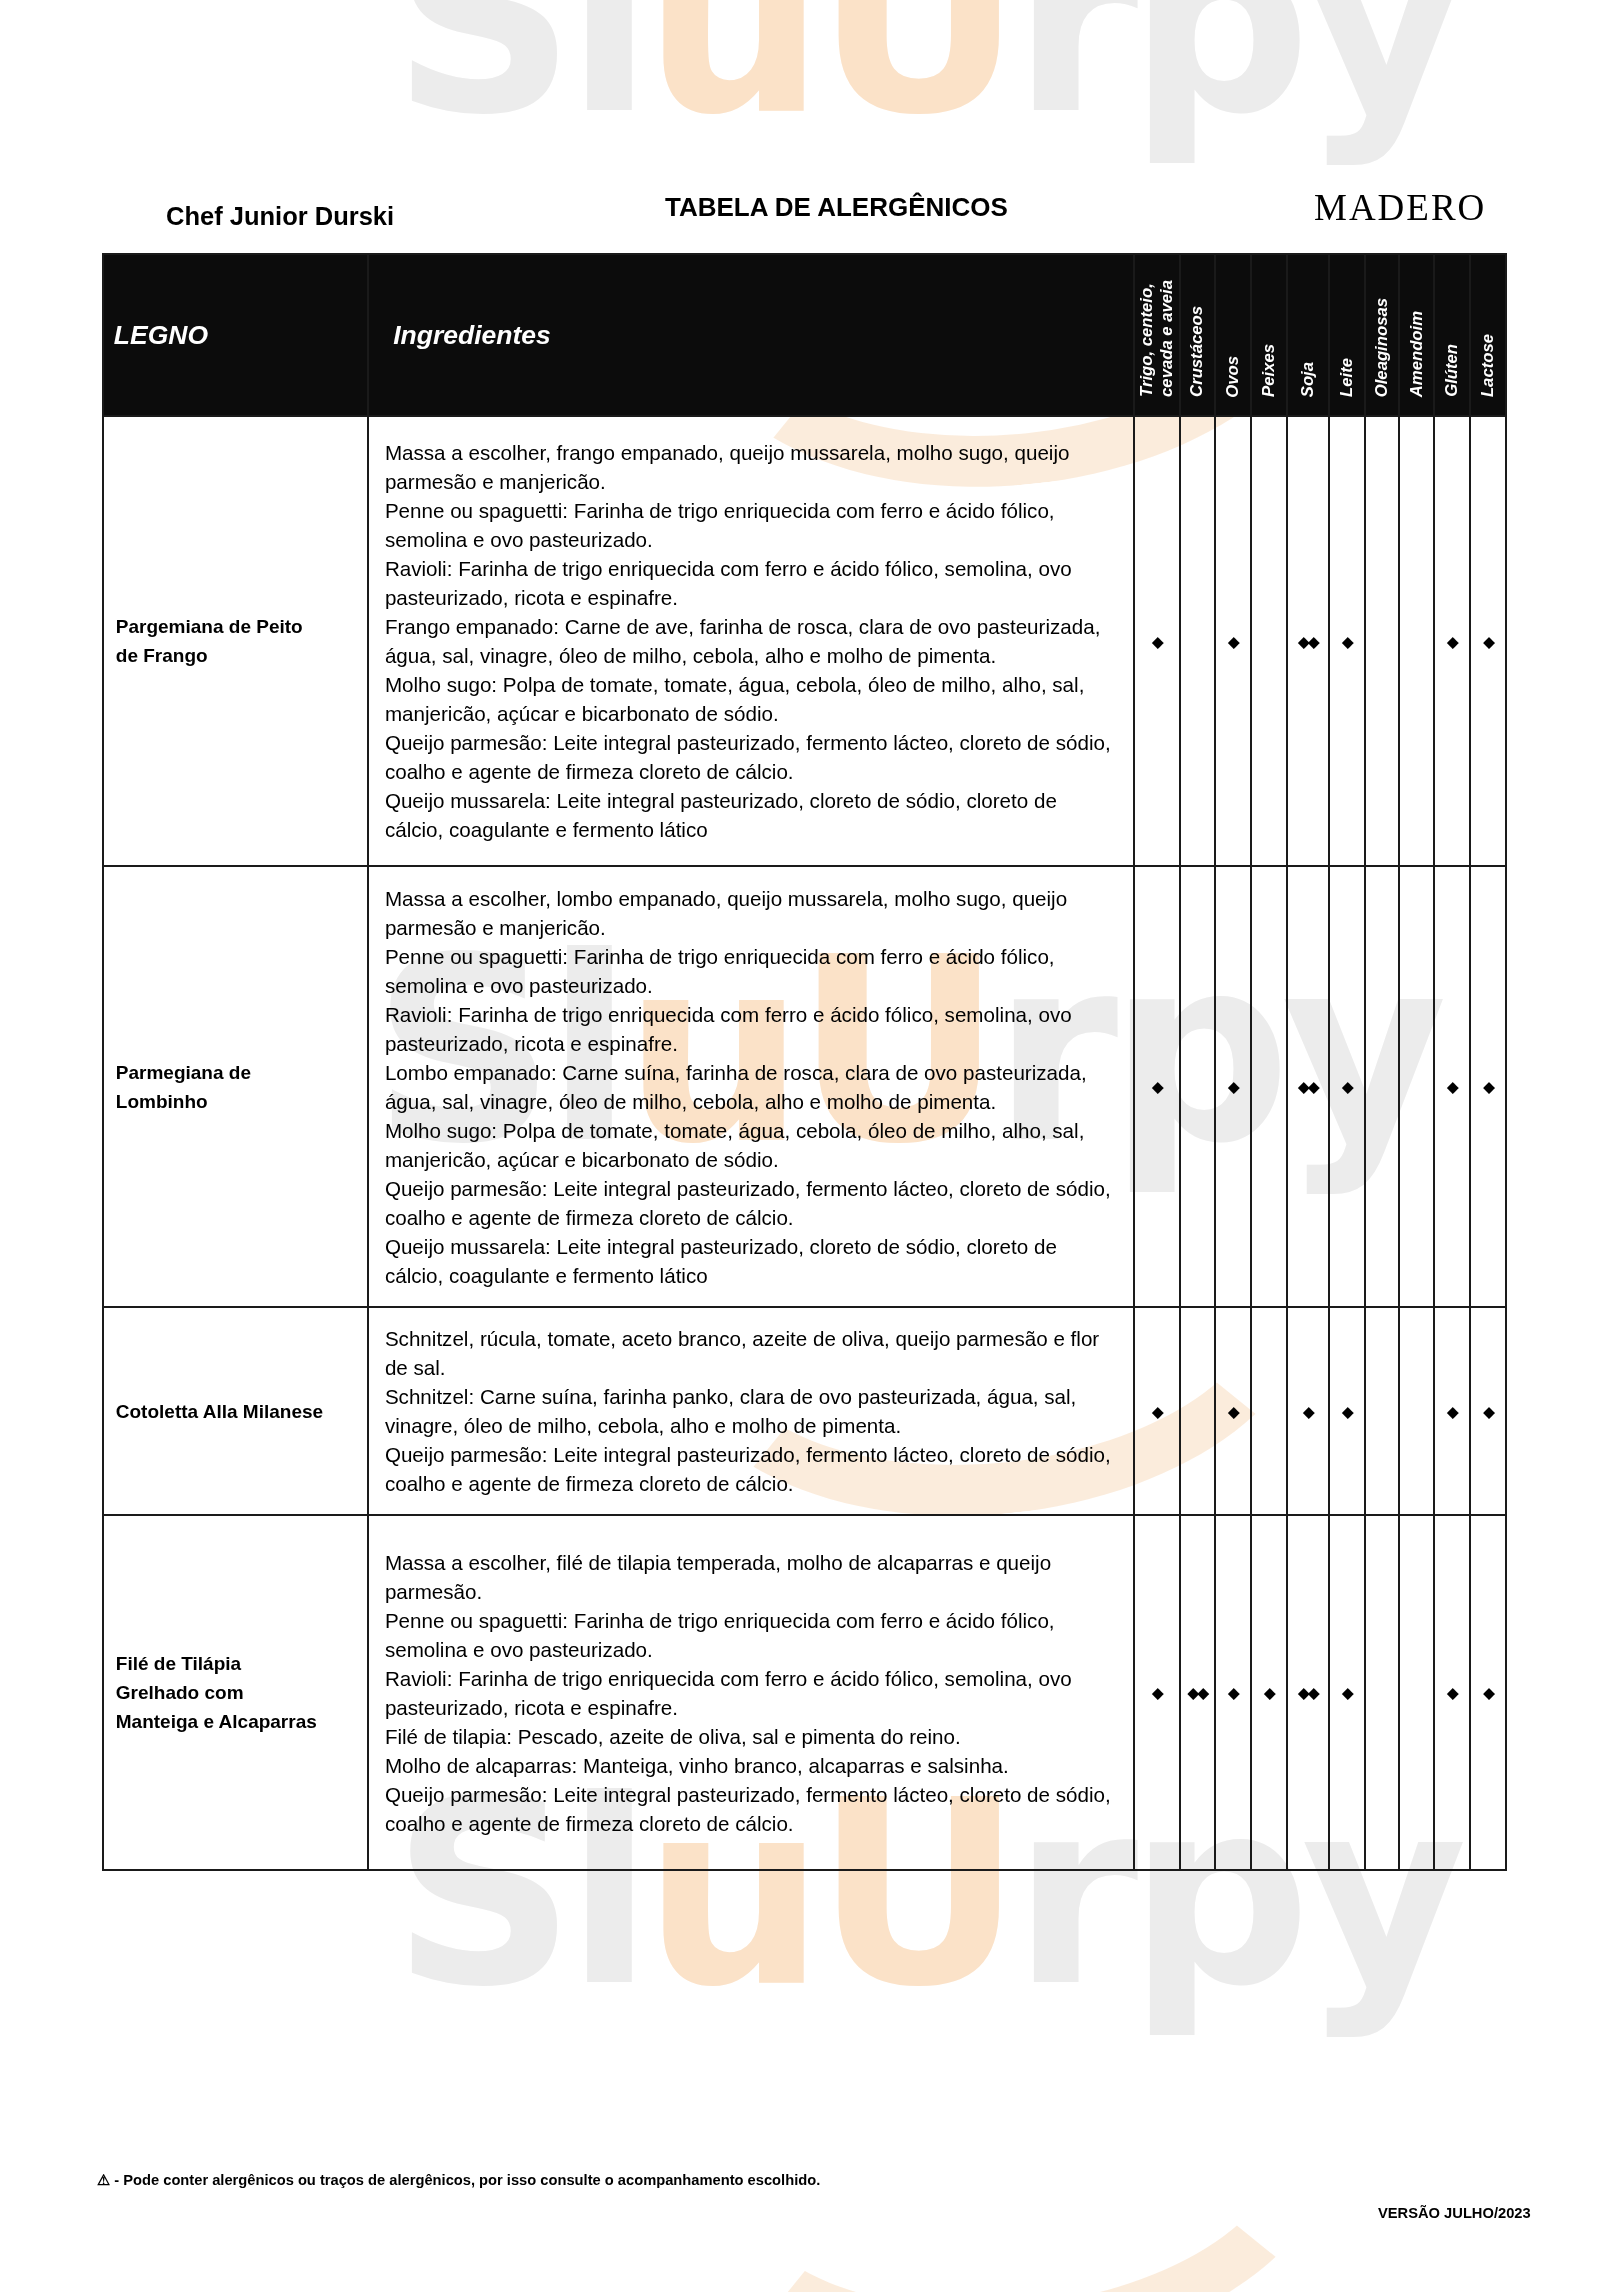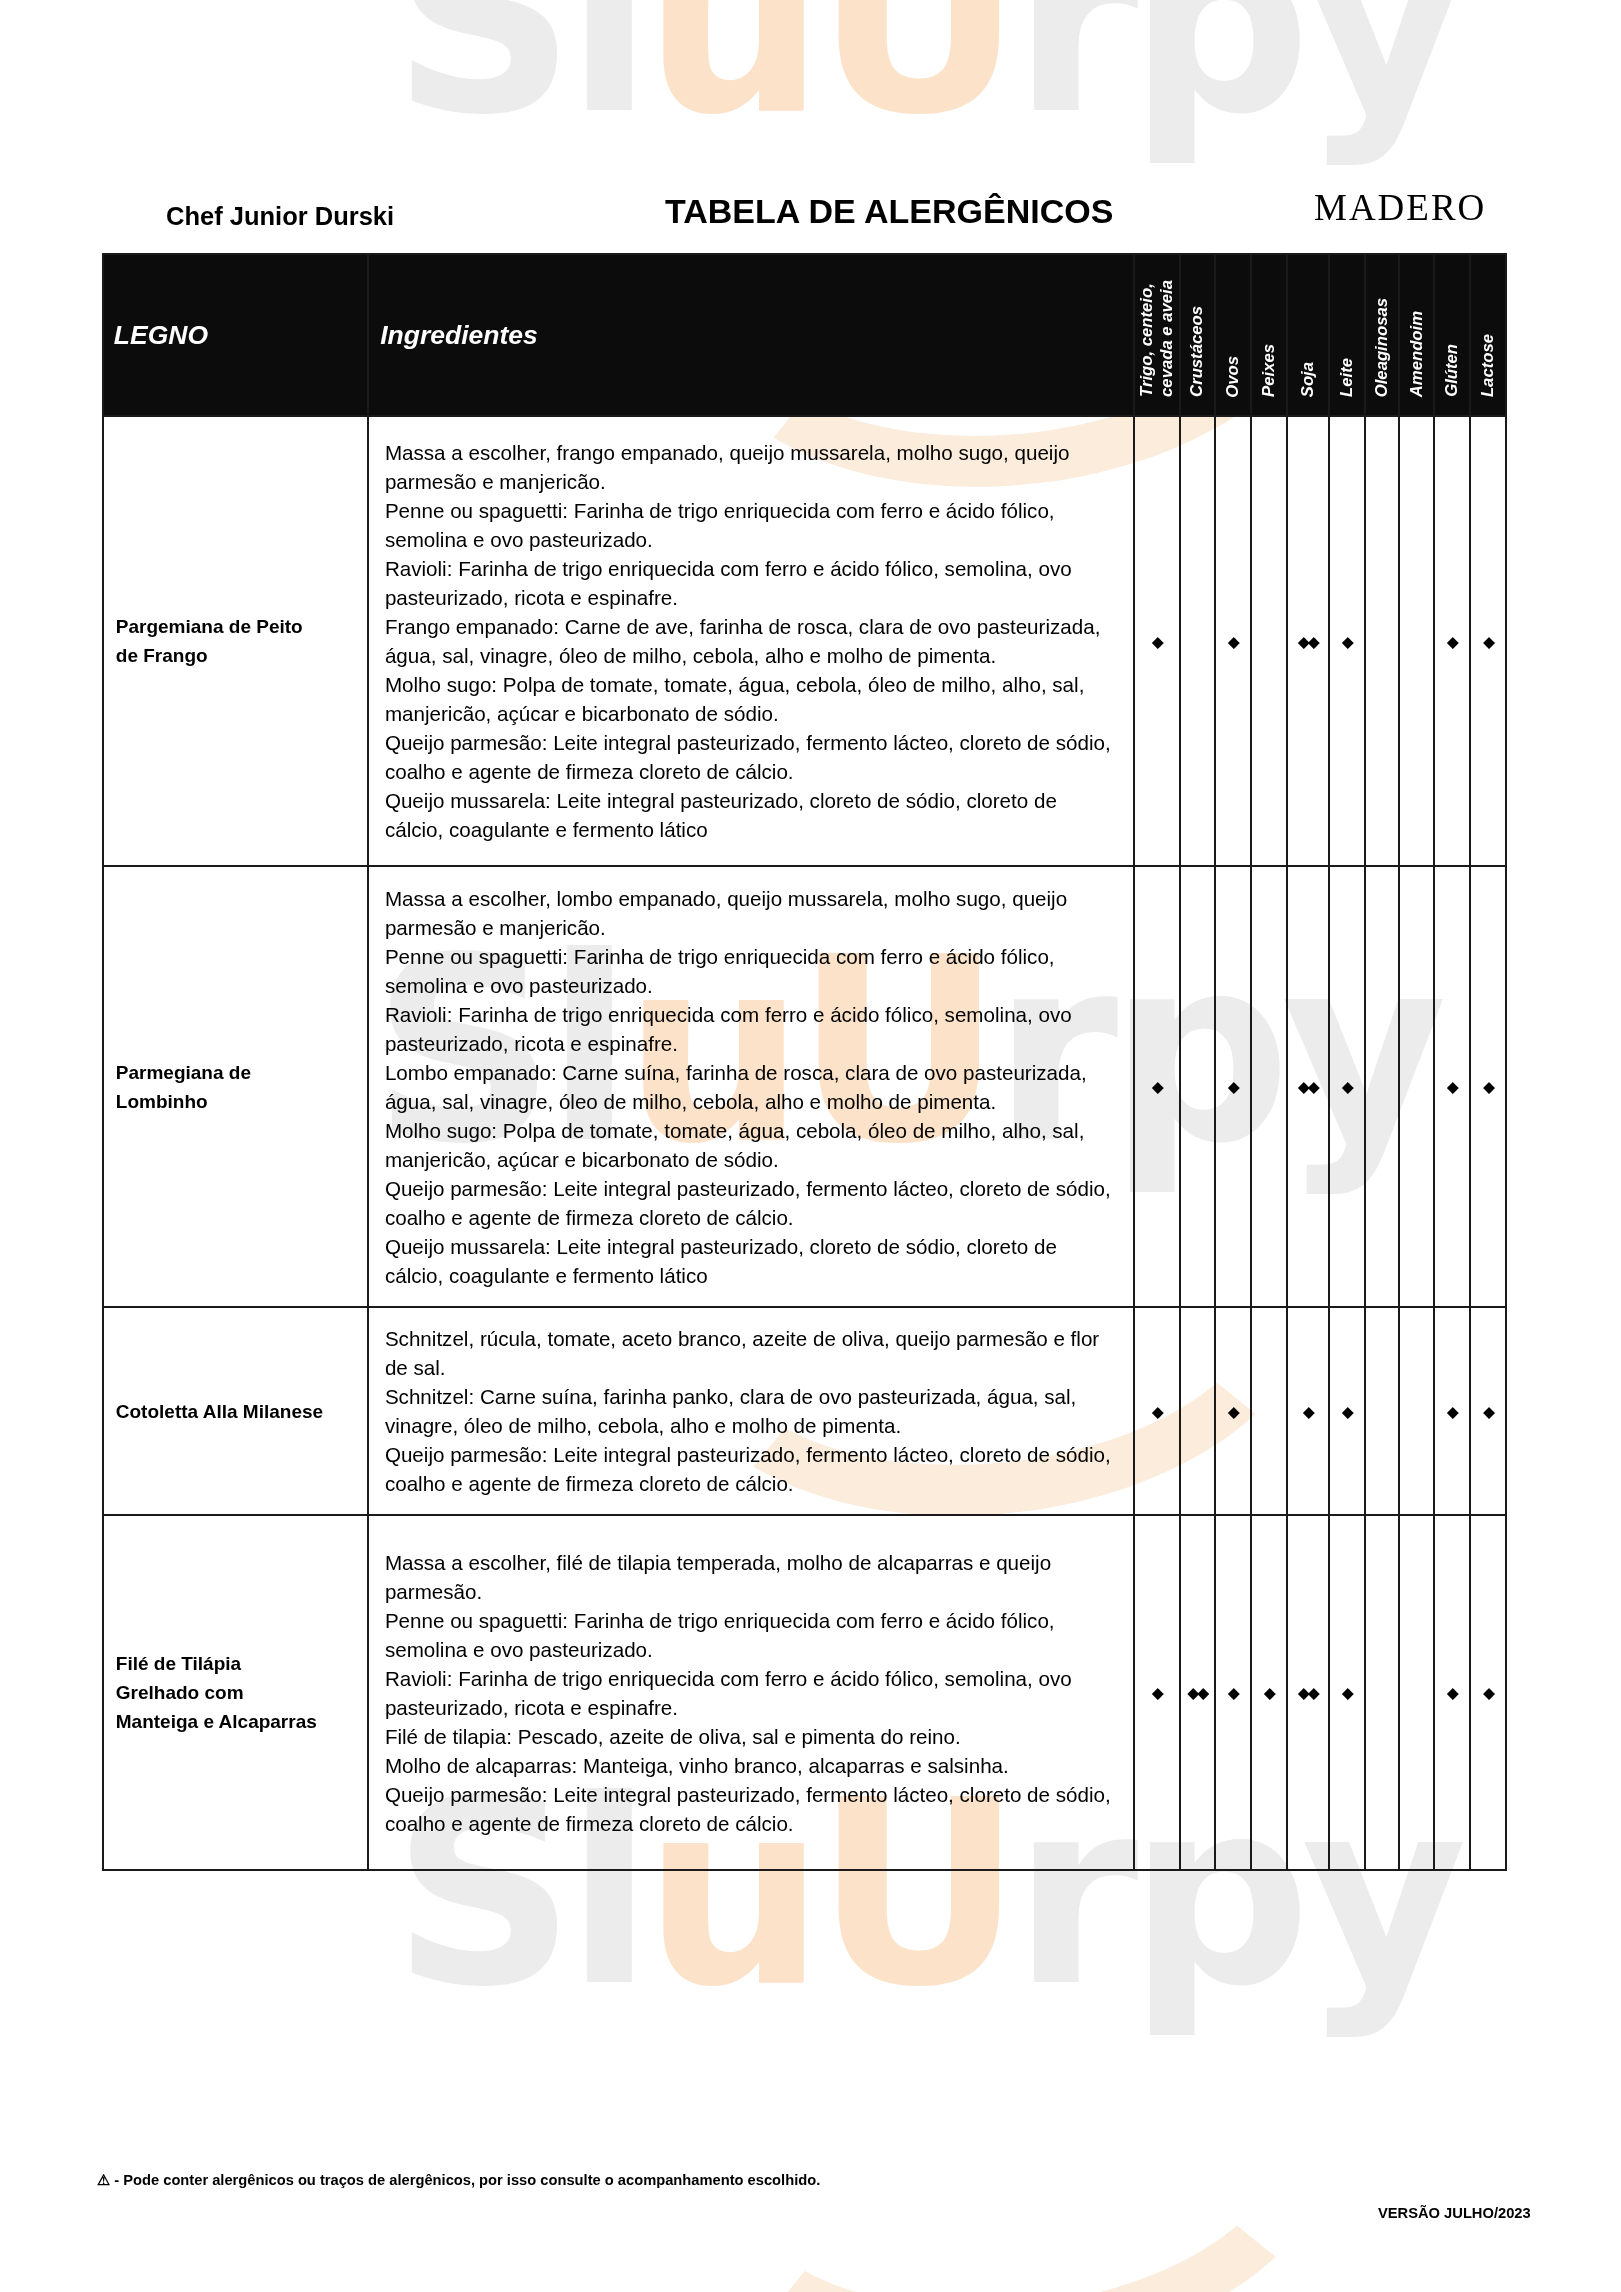--- a/index.html
+++ b/index.html
@@ -15,33 +15,33 @@
   .wm-1{left:392px;top:-127px;}
   .wm-2{left:372px;top:902px;}
   .wm-3{left:392px;top:1745px;}
   .wm-swoosh{
     position:absolute;width:549px;height:294px;border:51px solid transparent;
     border-bottom-color:#f8dabb;border-radius:50%;opacity:.5;
     left:294px;top:216px;transform:rotate(-6deg);
   }
   
   .chef{position:absolute;left:166px;top:202px;font-size:25.5px;font-weight:bold;z-index:1;}
-  .title{position:absolute;left:665px;top:192px;font-size:34px;font-weight:bold;z-index:1;}
+  .title{position:absolute;left:665px;top:192px;font-size:26px;font-weight:bold;z-index:1;}
   .brand{position:absolute;left:1314px;top:186px;font-size:37px;letter-spacing:2px;
          font-family:"Liberation Serif", serif;z-index:1;}
   
   table.allergen-table{
     position:absolute;left:102px;top:253px;width:1405px;z-index:1;
     border-collapse:collapse;table-layout:fixed;background:transparent;
   }
   .allergen-table td,.allergen-table th{border:2px solid #1a1a1a;}
   thead tr{height:162px;font-style:italic;}
   thead th{background:#0c0c0c;color:#fff;}
   .th-dish{font-size:26.5px;font-weight:bold;text-align:left;padding-left:9.8px;vertical-align:middle;}
-  .th-ing{font-size:26.5px;font-weight:bold;text-align:left;padding-left:11px;vertical-align:middle;}
+  .th-ing{font-size:26.5px;font-weight:bold;text-align:left;padding-left:24px;vertical-align:middle;}
   .th-al{vertical-align:bottom;padding:0 0 13.7px 0;text-align:center;}
   .al-label{
     display:inline-block;writing-mode:vertical-rl;transform:rotate(180deg);
     font-size:16.7px;font-weight:bold;color:#fff;white-space:pre-line;
     line-height:19.6px;text-align:left;
   }
   #table-body tr:nth-child(1){height:450px;}
   #table-body tr:nth-child(2){height:441px;}
   #table-body tr:nth-child(3){height:208px;}
   #table-body tr:nth-child(4){height:355px;}

